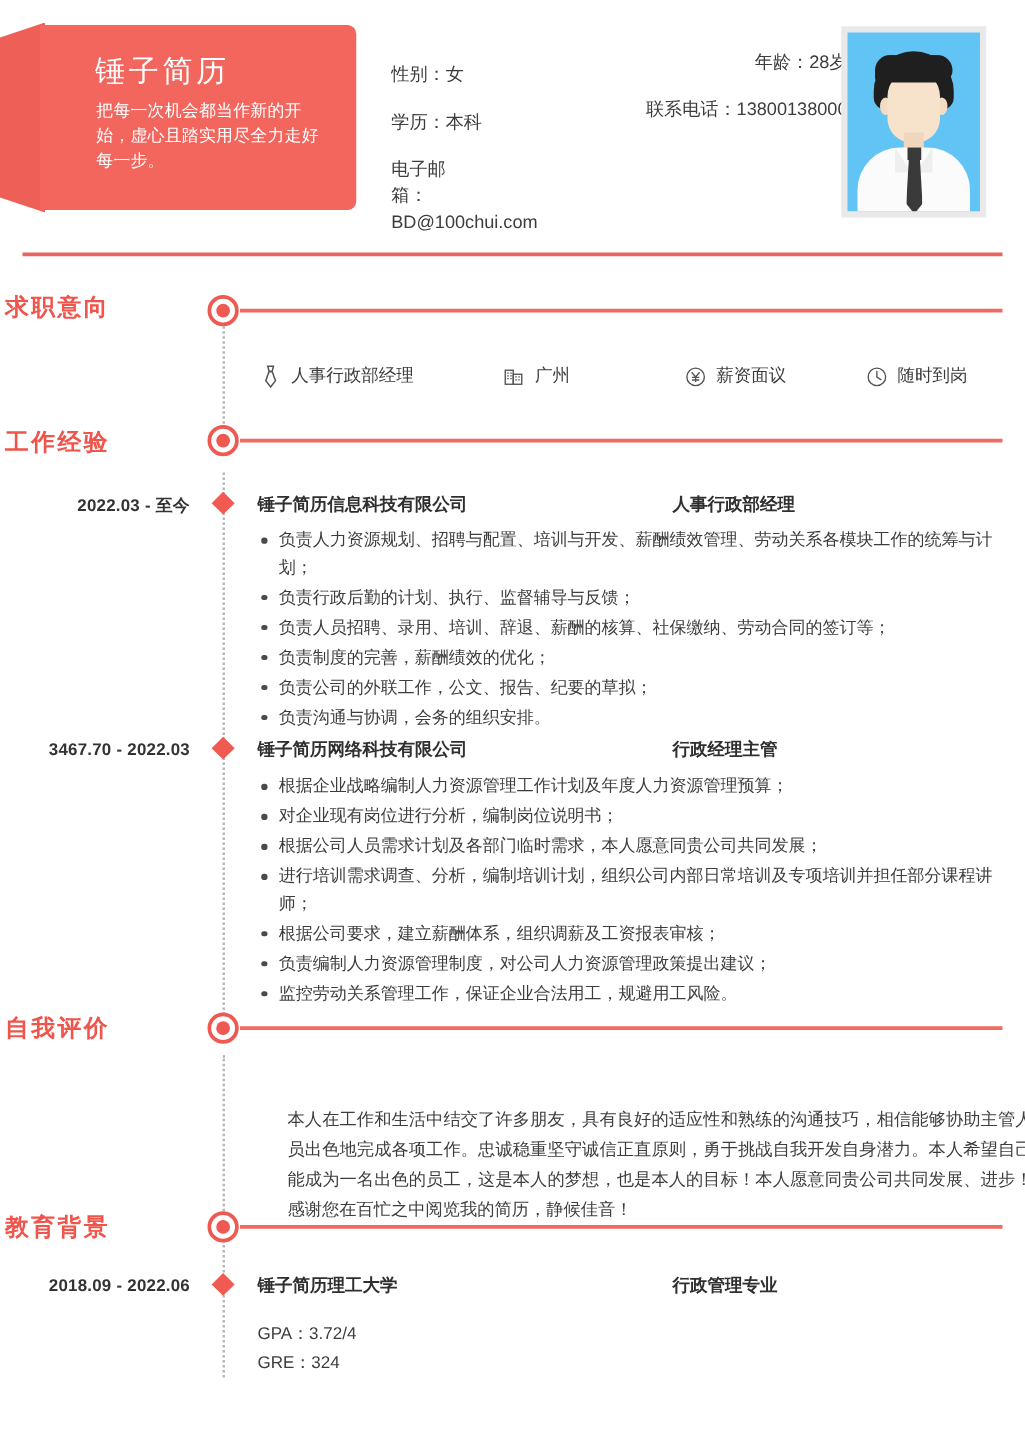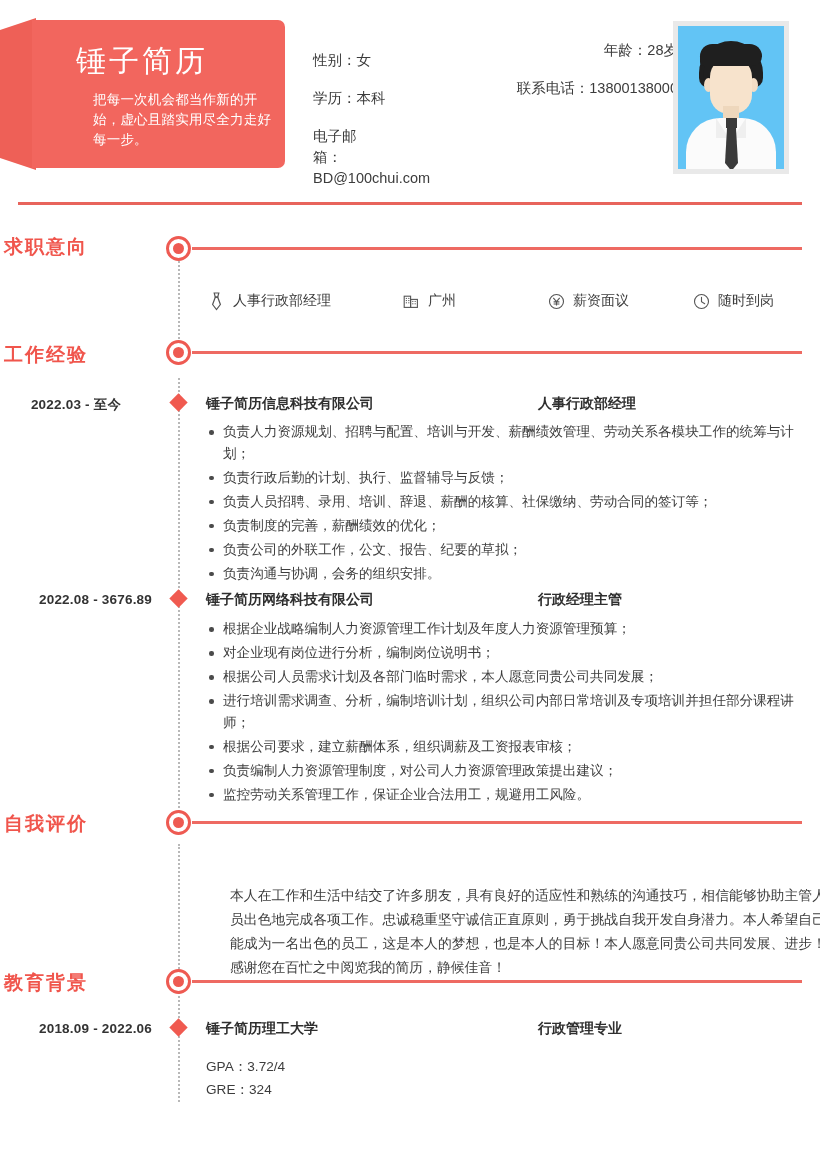--- a/index.html
+++ b/index.html
@@ -34,34 +34,33 @@
     position: absolute;
     left: 32px; top: 2px;
     width: 253px; height: 148px;
     background: #F2665E;
     border-radius: 0 7px 7px 0;
   }
   .ribbon-title {
     position: absolute;
     left: 76px; top: 46px;
     color: #ffffff;
-    font-size: 30px;
+    font-size: 24px;
     letter-spacing: 3px;
     font-weight: 400;
     line-height: 1;
   }
   .ribbon-sub {
     position: absolute;
-    left: 77px; top: 90px;
+    left: 77px; top: 79px;
     width: 182px;
     color: #ffffff;
     font-size: 13.5px;
     line-height: 20px;
     letter-spacing: .2px;
-    margin-left: 16px;
   }
 
   
   .info-col {
     position: absolute;
     font-size: 14.5px;
     color: #3c3c3c;
     line-height: 20px;
   }
   .info-col.c1 { left: 313px; top: 50px; width: 170px; }
@@ -407,34 +406,34 @@
         </svg>
       </span>
       <span>随时到岗</span>
     </div>
   </div>
 
   <div class="sec-title" style="top:345px;">工作经验</div>
   <div class="marker" style="top:340px;"></div>
   <div class="marker-line" style="top:351px;"></div>
 
-  <div class="entry-date" style="top:396px;text-align:center;">2022.03 - 至今</div>
+  <div class="entry-date" style="top:396px;">2022.03 - 至今</div>
   <div class="diamond" style="top:396px;"></div>
   <div class="entry-company" style="top:395px;">锤子简历信息科技有限公司</div>
   <div class="entry-role" style="top:395px;">人事行政部经理</div>
   <ul class="bullets" style="top:421px;">
     <li>负责人力资源规划、招聘与配置、培训与开发、薪酬绩效管理、劳动关系各模块工作的统筹与计划；</li>
     <li>负责行政后勤的计划、执行、监督辅导与反馈；</li>
     <li>负责人员招聘、录用、培训、辞退、薪酬的核算、社保缴纳、劳动合同的签订等；</li>
     <li>负责制度的完善，薪酬绩效的优化；</li>
     <li>负责公司的外联工作，公文、报告、纪要的草拟；</li>
     <li>负责沟通与协调，会务的组织安排。</li>
   </ul>
 
-  <div class="entry-date" style="top:592px;">2022.08 - 3676.89</div>
+  <div class="entry-date" style="top:592px;">3467.70 - 2022.03</div>
   <div class="diamond" style="top:592px;"></div>
   <div class="entry-company" style="top:591px;">锤子简历网络科技有限公司</div>
   <div class="entry-role" style="top:591px;">行政经理主管</div>
   <ul class="bullets" style="top:618px;">
     <li>根据企业战略编制人力资源管理工作计划及年度人力资源管理预算；</li>
     <li>对企业现有岗位进行分析，编制岗位说明书；</li>
     <li>根据公司人员需求计划及各部门临时需求，本人愿意同贵公司共同发展；</li>
     <li>进行培训需求调查、分析，编制培训计划，组织公司内部日常培训及专项培训并担任部分课程讲师；</li>
     <li>根据公司要求，建立薪酬体系，组织调薪及工资报表审核；</li>
     <li>负责编制人力资源管理制度，对公司人力资源管理政策提出建议；</li>

